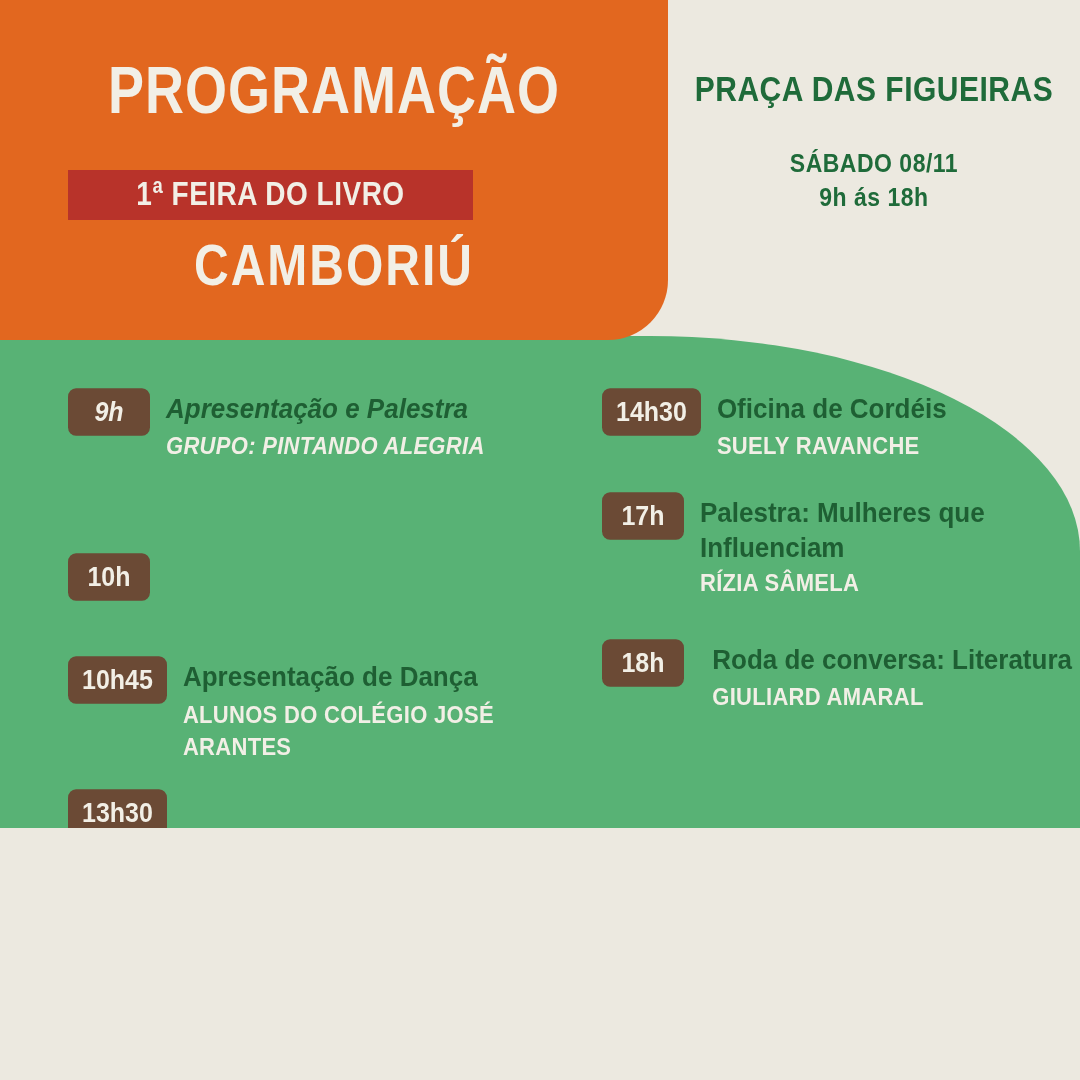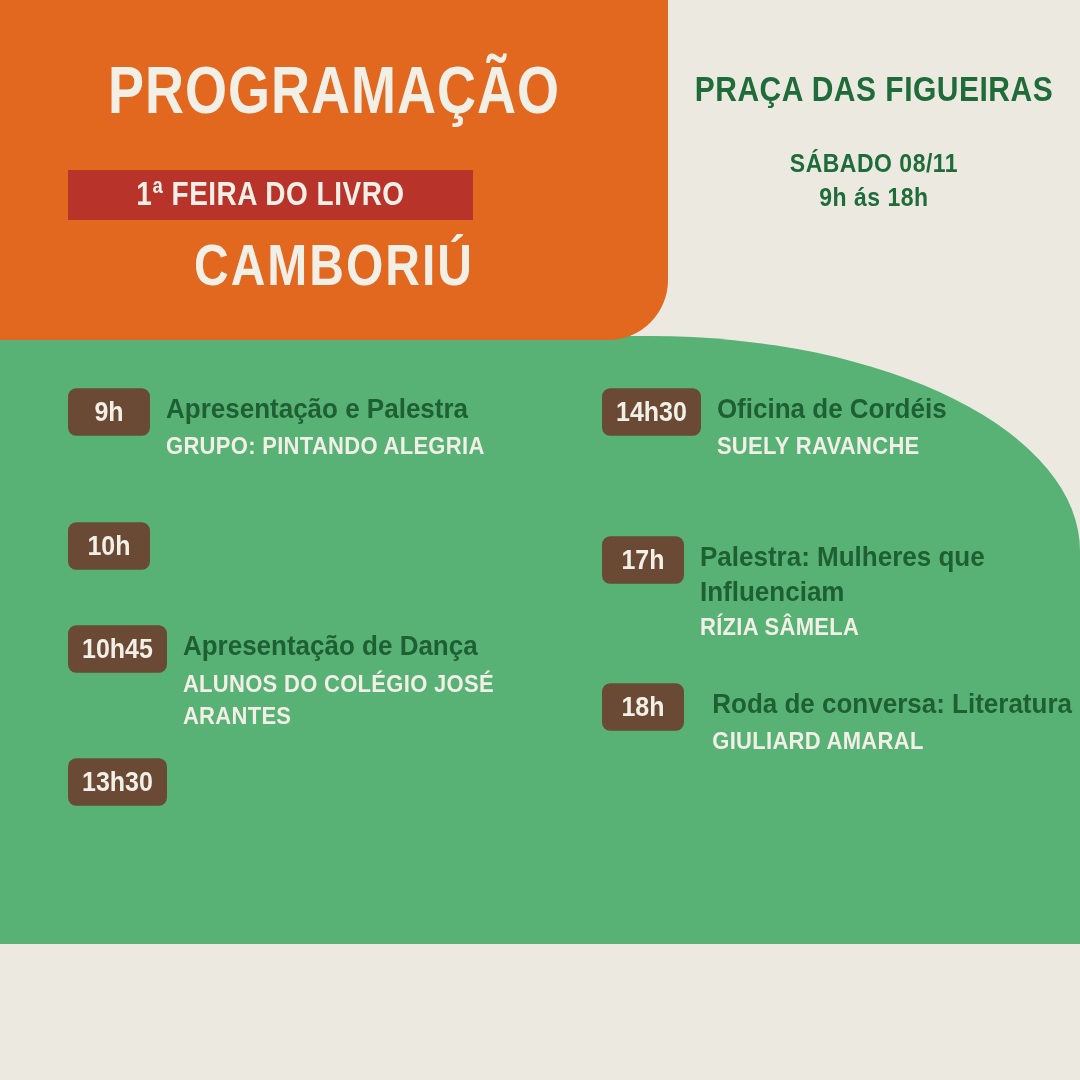--- a/index.html
+++ b/index.html
@@ -9,21 +9,21 @@
   body {
     width: 1080px;
     height: 1080px;
     overflow: hidden;
     font-family: "Liberation Sans", sans-serif;
     background: #ece9e0;
   }
   .poster {
     position: relative;
     width: 1080px;
-    height: 944px;
+    height: 828px;
     background: #ece9e0;
     overflow: hidden;
   }
 
   
   .green-body {
     position: absolute;
     left: 0;
     top: 336px;
     width: 1080px;
@@ -214,25 +214,25 @@
     font-size: 22px;
     font-weight: bold;
     letter-spacing: 0.3px;
     line-height: 1.3;
     margin-top: 6px;
     transform: scaleY(1.1);
     transform-origin: left top;
   }
 
   
-  .col-left .item:nth-child(1) { margin-bottom: 64px; }
+  .col-left .item:nth-child(1) { margin-bottom: 95px; font-style: italic; }
   .col-left .item:nth-child(2) { margin-bottom: 60px; gap: 13px; }
   .col-left .item:nth-child(3) { }
 
-  .col-right .item:nth-child(1) { margin-bottom: 78px; }
+  .col-right .item:nth-child(1) { margin-bottom: 34px; }
   .col-right .item:nth-child(2) { margin-bottom: 44px; }
   .col-right .item:nth-child(3) { margin-bottom: 101px; justify-content: space-between; }
 
   
   .logos {
     position: absolute;
     left: 64px;
     top: 962px;
     display: flex;
     align-items: center;

